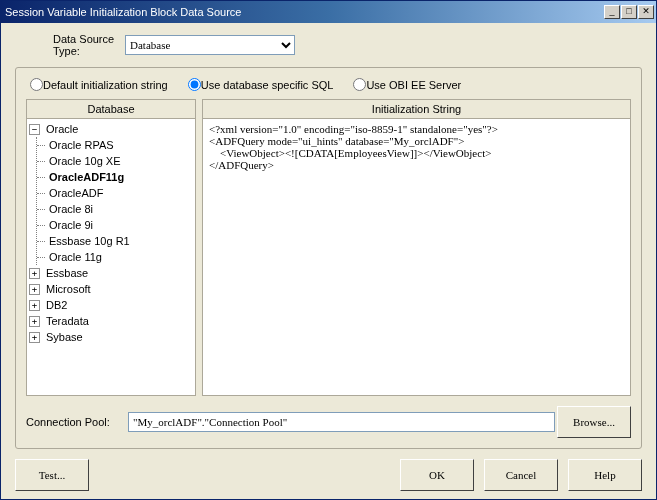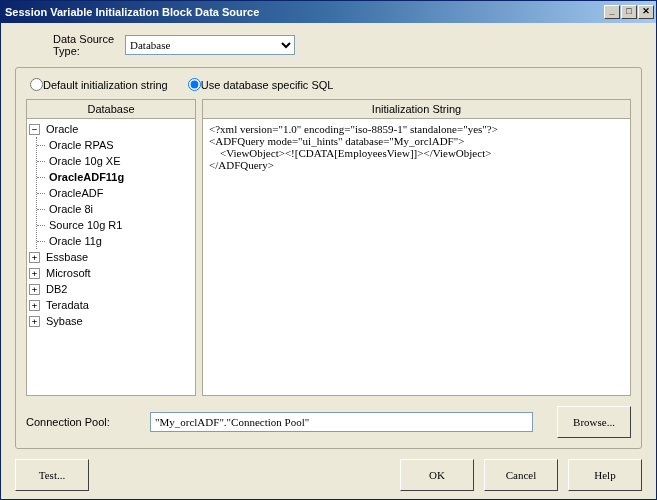--- a/index.html
+++ b/index.html
@@ -11,21 +11,21 @@
     width: 657px; height: 500px;
     overflow: hidden;
     color: #000;
   }
   .window { width: 657px; height: 500px; border: 1px solid #0a246a; background: #ece9d8; display: flex; flex-direction: column; }
   .titlebar {
     height: 22px; background: linear-gradient(#0a246a, #a6caf0);
     background: #0a246a;
     background: linear-gradient(to right, #0a246a 0%, #3a6ea5 50%, #a6caf0 100%);
     color: #fff; display: flex; align-items: center; padding: 0 2px 0 4px;
-    font-weight: bold;
+    font-weight: normal;
   }
   .title-text { flex: 1; font-size: 11px; }
   .title-btns { display: flex; gap: 0; }
   .title-btn {
     width: 16px; height: 14px; background: #d4d0c8;
     border: 1px solid #fff; border-right-color:#404040; border-bottom-color:#404040;
     font-size: 9px; line-height: 10px; text-align: center; color:#000;
     margin-left: 1px; font-family: Arial;
   }
   .body { flex:1; padding: 10px 14px 8px 14px; display:flex; flex-direction:column; }
@@ -75,21 +75,21 @@
   .tree-dots > .tree-node::before {
     content:""; position:absolute; left:-10px; top:8px; width:8px;
     border-top:1px dotted #808080;
   }
   .tree-label { padding: 0 2px; }
   .tree-label.selected { font-weight:bold; }
   .init-wrap { position:absolute; inset:0; overflow:scroll; }
   .init-text {
     padding:4px 6px; font: 11px Tahoma; white-space:pre;
   }
-  .conn-row { display:flex; align-items:center; gap:24px; margin-top:10px; }
+  .conn-row { display:flex; align-items:center; gap:2px; margin-top:10px; }
   input.textfield {
     flex:1; height:20px; font:11px Tahoma; padding:2px 4px;
     background:#fff; border:1px solid #7f9db9;
   }
   .btn {
     min-width:74px; height:32px;
     background:#ece9d8; border:1px solid #aca899;
     border-top-color:#fff; border-left-color:#fff;
     border-right-color:#404040; border-bottom-color:#404040;
     font:11px Tahoma; padding: 0 10px;
@@ -121,20 +121,24 @@
 
     <div class="groupbox">
       <div class="radios">
         <label class="radio-item">
           <input type="radio" name="mode" style="">
           <span>Default initialization string</span>
         </label>
         <label class="radio-item">
           <input type="radio" name="mode" checked="" style="">
           <span>Use database specific SQL</span>
+        </label>
+        <label class="radio-item">
+          <input type="radio" name="mode" style="">
+          <span>Use OBI EE Server</span>
         </label>
       </div>
 
       <div class="panels">
         <div class="panel left">
           <div class="panel-header">Database</div>
           <div class="panel-body">
             <div class="tree-wrap">
               <div class="tree">
                 <div class="tree-node">
@@ -151,21 +155,24 @@
                     <div class="tree-node">
                       <span class="tree-label selected">OracleADF11g</span>
                     </div>
                     <div class="tree-node">
                       <span class="tree-label">OracleADF</span>
                     </div>
                     <div class="tree-node">
                       <span class="tree-label">Oracle 8i</span>
                     </div>
                     <div class="tree-node">
-                      <span class="tree-label">Source 10g R1</span>
+                      <span class="tree-label">Oracle 9i</span>
+                    </div>
+                    <div class="tree-node">
+                      <span class="tree-label">Essbase 10g R1</span>
                     </div>
                     <div class="tree-node">
                       <span class="tree-label">Oracle 11g</span>
                     </div>
                   </div>
                 <div id="siblings">
                     <div class="tree-node">
                       <span class="tree-toggle plus"></span>
                       <span class="tree-label">Essbase</span>
                     </div>

